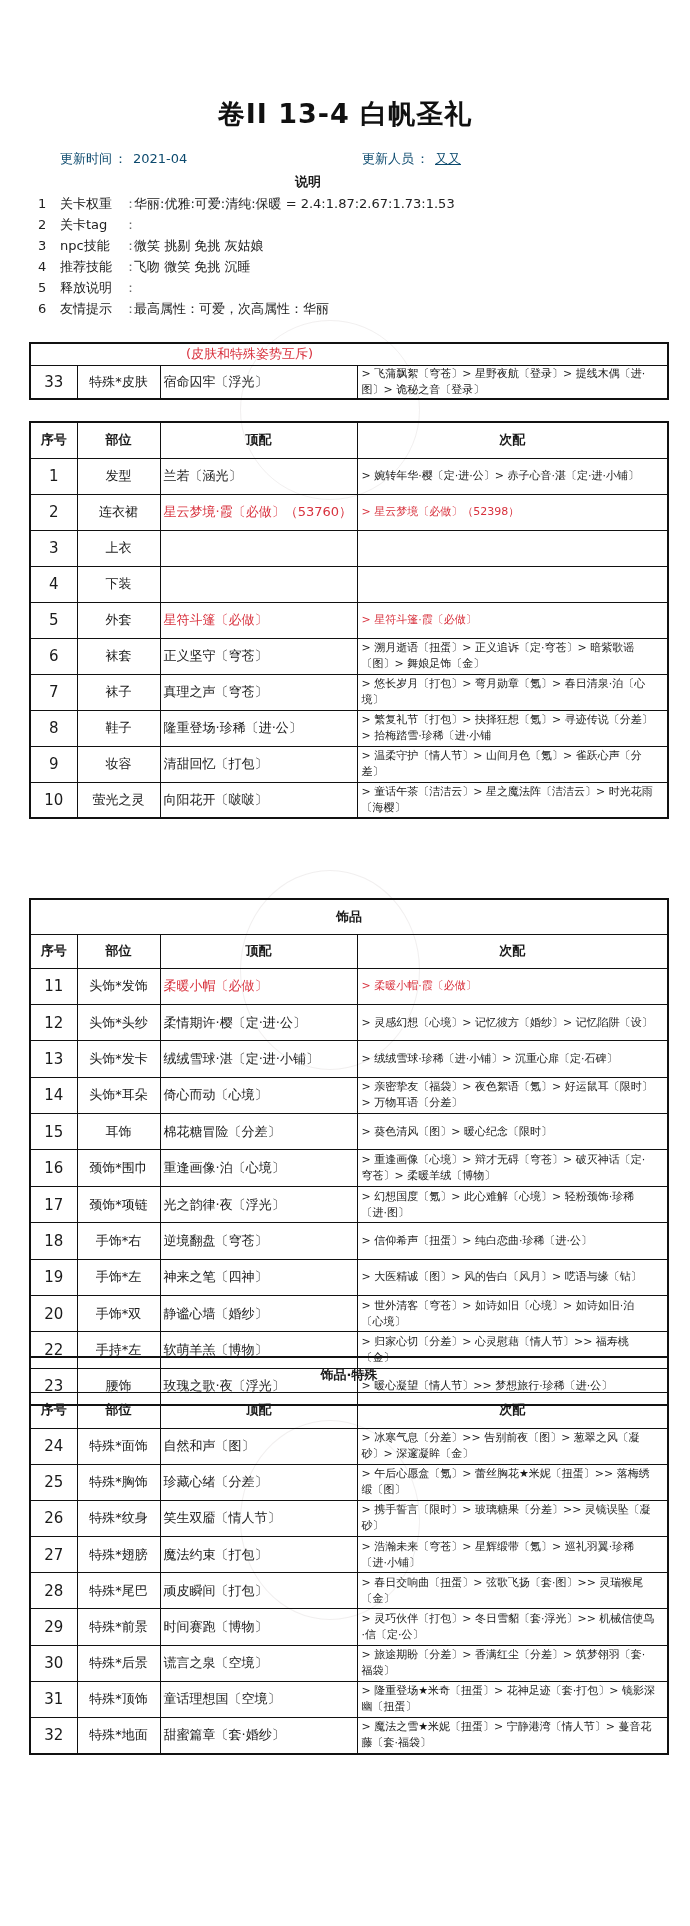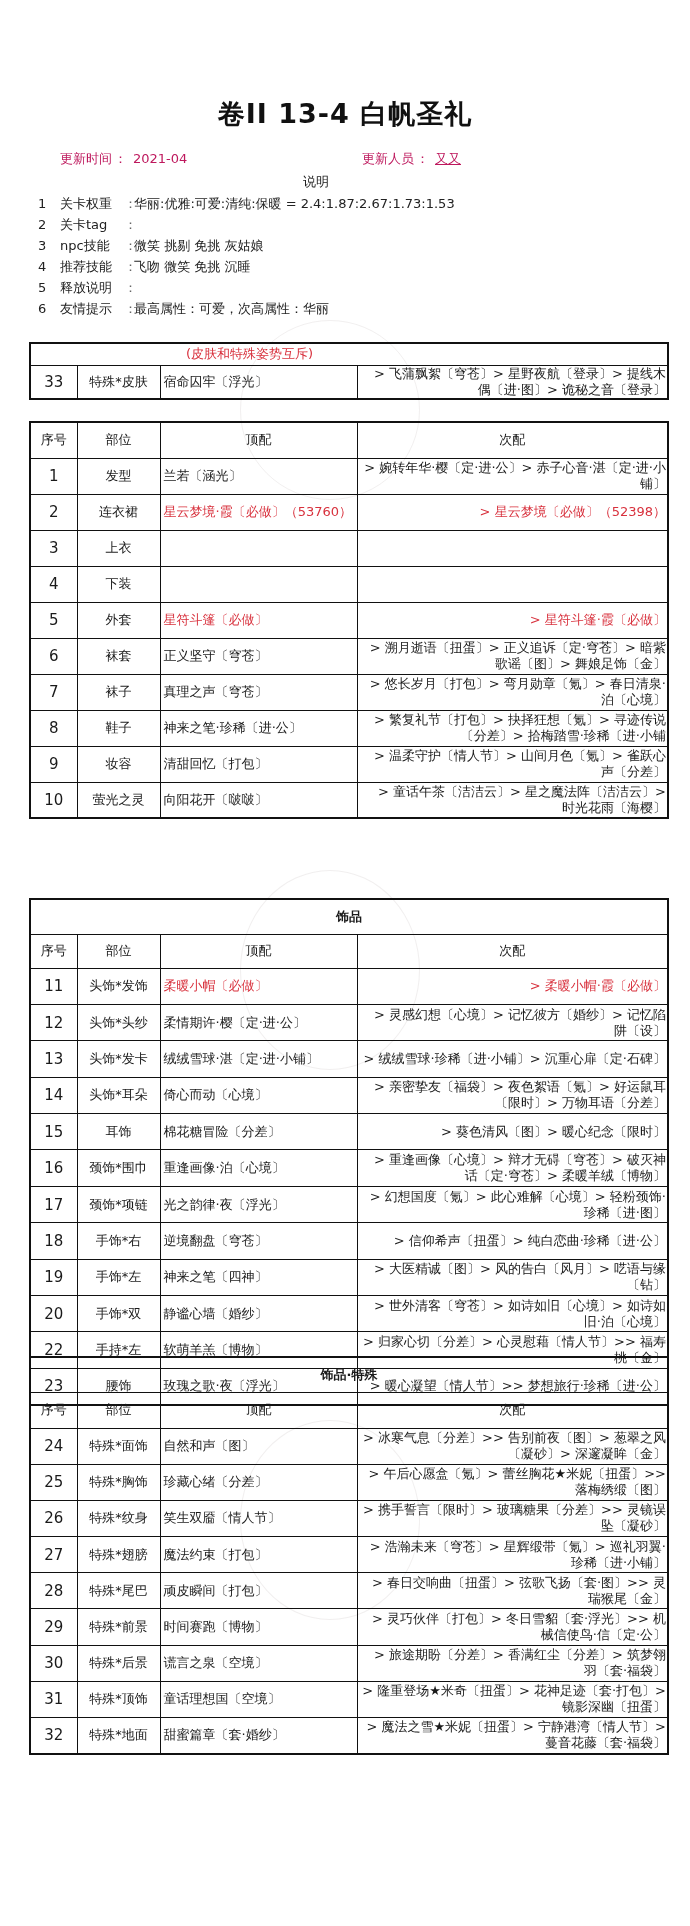--- a/index.html
+++ b/index.html
@@ -10,29 +10,29 @@
     font-family: "DejaVu Sans", "Liberation Sans", sans-serif;
     color: #1a1a1a;
     overflow: hidden;
   }
   .title {
     position: absolute; left: 0; top: 96px; width: 690px;
     text-align: center; font-size: 27px; font-weight: bold; letter-spacing: 1px;
     color: #111;
   }
   .meta-line {
-    position: absolute; top: 150px; font-size: 13px; color: #be185d;
+    position: absolute; top: 150px; font-size: 13px; color: #0c4a6e;
   }
   .meta-left { left: 60px; }
   .meta-right { left: 362px; text-decoration: underline; }
   .meta-label { display: inline-block; }
   .meta-sep { display: inline-block; margin: 0 6px 0 2px; }
   .explain-heading {
-    position: absolute; left: 8px; top: 173px; width: 616px; text-align: center;
-    font-size: 13px; font-weight: normal;
+    position: absolute; left: 0; top: 173px; width: 616px; text-align: center;
+    font-size: 13px; font-weight: bold;
   }
   .notes { position: absolute; left: 38px; top: 193px; width: 620px; }
   .note-row { height: 21px; display: flex; align-items: center; font-size: 13px; color: #222; }
   .note-num { width: 22px; text-align: left; }
   .note-label { width: 64px; }
   .note-colon { width: 10px; color: #666; }
   .note-value { flex: 1; white-space: nowrap; }
 
   table.sheet {
     position: absolute; left: 29px; width: 638px;
@@ -43,25 +43,25 @@
   table.sheet col.c1 { width: 47px; }
   table.sheet col.c2 { width: 83px; }
   table.sheet col.c3 { width: 197px; }
   table.sheet col.c4 { width: 311px; }
   table.sheet td, table.sheet th {
     border: 1.5px solid #111;
     vertical-align: middle;
     line-height: 16px;
     overflow: hidden;
   }
-  table.sheet th { font-weight: normal; text-align: center; }
+  table.sheet th { font-weight: bold; text-align: center; }
   table.sheet td.num { text-align: center; font-size: 15px; }
   table.sheet td.part { text-align: center; white-space: nowrap; font-size: 13px; }
   table.sheet td.top { text-align: left; padding-left: 3px; white-space: nowrap; }
-  table.sheet td.sub { text-align: right; padding-left: 4px; padding-right: 1px; word-break: break-all; font-size: 13px; }
+  table.sheet td.sub { text-align: left; padding-left: 4px; padding-right: 11px; word-break: break-all; font-size: 11px; }
   .red { color: #d8313d; }
   .section-title-row td { text-align: center; font-weight: bold; font-size: 13px; }
   .note-red-row td { text-align: left; padding-left: 155px; font-size: 13px; }
 
   #t-skin { top: 342px; }
   #t-skin tr.r-note { height: 22px; }
   #t-skin tr.r-data { height: 26px; }
 
   #t-cloth { top: 421px; }
   #t-cloth tr.r-title { height: 36px; }
@@ -212,21 +212,21 @@
   </tr>
   <tr class="r-data">
     <td class="num">7</td>
     <td class="part">袜子</td>
     <td class="top">真理之声〔穹苍〕</td>
     <td class="sub">&gt; 悠长岁月〔打包〕&gt; 弯月勋章〔氪〕&gt; 春日清泉·泊〔心境〕</td>
   </tr>
   <tr class="r-data">
     <td class="num">8</td>
     <td class="part">鞋子</td>
-    <td class="top">神来之笔·珍稀〔进·公〕</td>
+    <td class="top">隆重登场·珍稀〔进·公〕</td>
     <td class="sub">&gt; 繁复礼节〔打包〕&gt; 抉择狂想〔氪〕&gt; 寻迹传说〔分差〕&gt; 拾梅踏雪·珍稀〔进·小铺</td>
   </tr>
   <tr class="r-data">
     <td class="num">9</td>
     <td class="part">妆容</td>
     <td class="top">清甜回忆〔打包〕</td>
     <td class="sub">&gt; 温柔守护〔情人节〕&gt; 山间月色〔氪〕&gt; 雀跃心声〔分差〕</td>
   </tr>
   <tr class="r-data">
     <td class="num">10</td>

